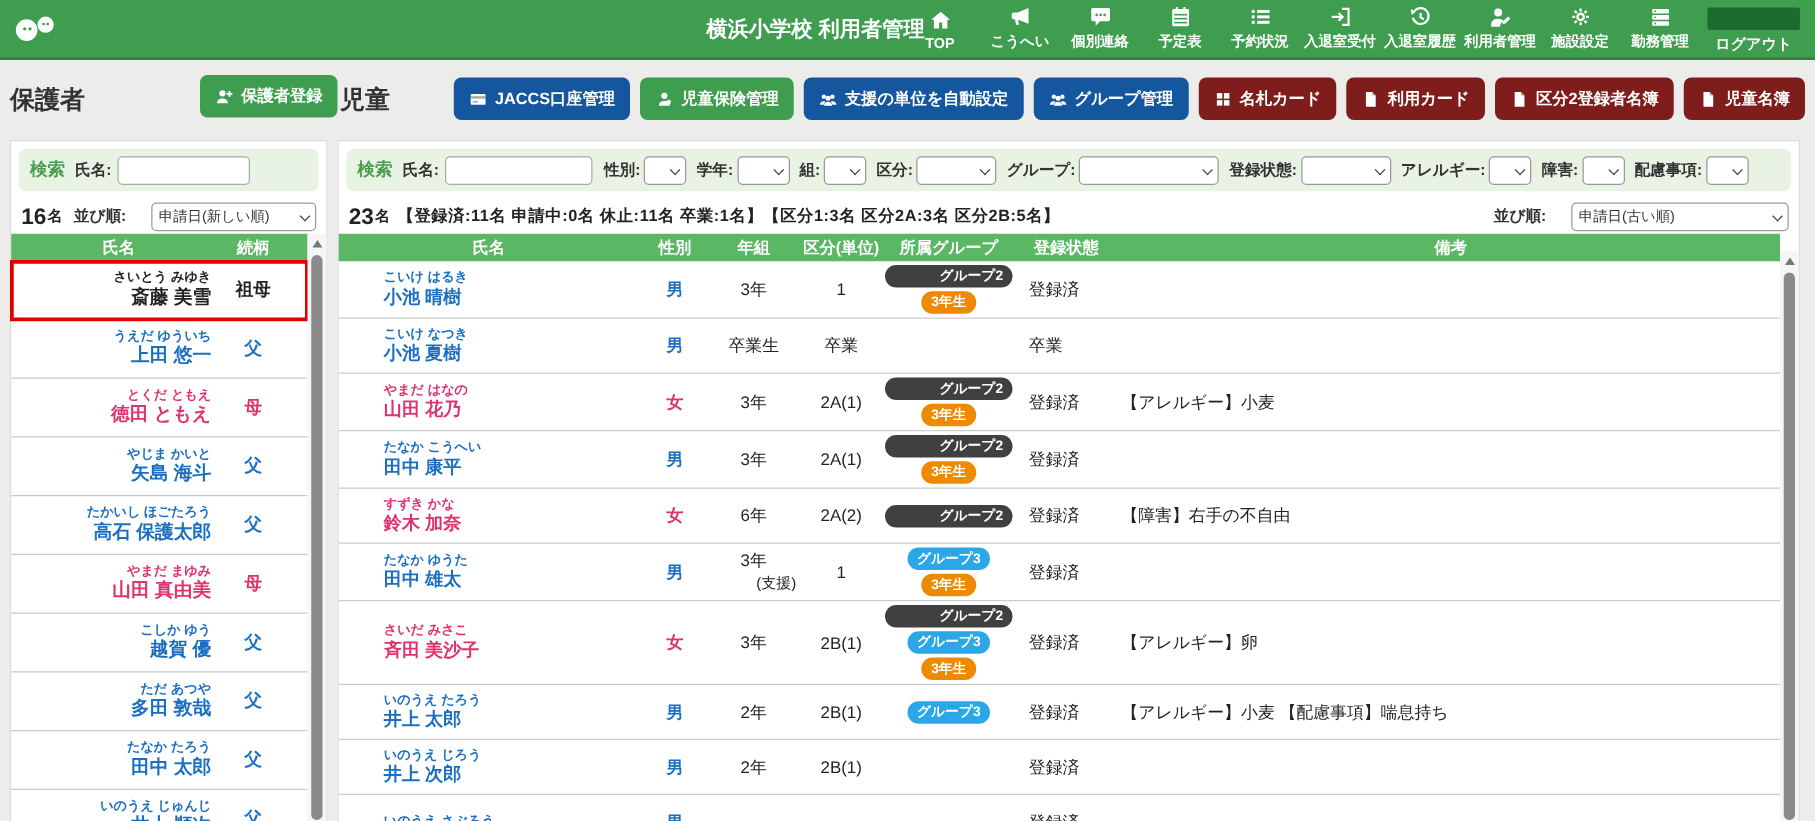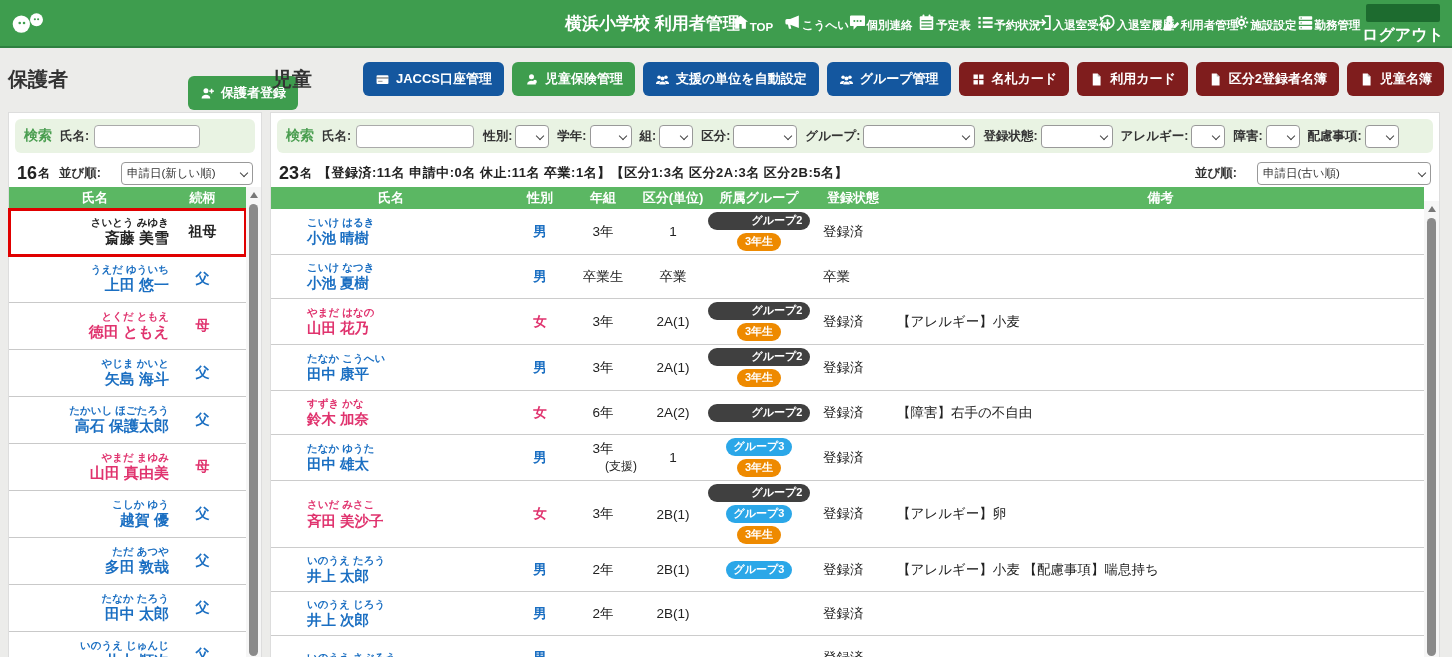--- a/index.html
+++ b/index.html
@@ -8,43 +8,43 @@
   .app { position:relative; width:1452px; height:657px; overflow:hidden; }
 
   
   .topbar { position:absolute; top:0; left:0; right:0; height:48px; background:#3e9d4e;
             display:flex; align-items:center; padding:0 6px 0 10px; border-bottom:2px solid #2e8040;}
   .logo { display:flex; align-items:center; gap:6px; cursor:pointer; }
   .logo-mark svg { width:40px; height:26px; display:block; }
   .logo-text { color:#fff; font-weight:bold; font-size:21px; letter-spacing:1px; }
   .page-title { position:absolute; left:565px; color:#fff; font-weight:bold; font-size:17px; }
   .topnav { margin-left:auto; display:flex; align-items:flex-end; }
-  .nav-item { display:flex; align-items:flex-end; justify-content:center;
+  .nav-item { display:flex; flex-direction:column; align-items:center; justify-content:center;
               color:#fff; width:64px; padding:3px 0 4px; cursor:pointer; text-decoration:none; }
   .nav-icon { height:20px; }
   .nav-icon svg { width:19px; height:19px; display:block; color:#fff; }
   .nav-label { font-size:11.5px; font-weight:bold; white-space:nowrap; margin-top:2px; }
   .logout { display:flex; flex-direction:column; align-items:center; justify-content:flex-start;
             width:86px; cursor:pointer; padding-top:4px; }
   .logout-box { width:74px; height:18px; background:#1d6b2f; border-radius:2px; }
-  .logout-label { color:#fff; font-weight:bold; font-size:16px; margin-top:3px; }
+  .logout-label { color:#fff; font-weight:bold; font-size:12px; margin-top:3px; }
 
   
   .toolbar { position:absolute; top:48px; left:0; right:0; height:64px; }
   .sec-title { position:absolute; top:18px; font-size:20px; font-weight:bold; color:#333; }
   .t-guardian { left:8px; }
   .t-children { left:272px; }
   .btn { display:inline-flex; align-items:center; gap:6px; height:34px; padding:0 12px;
          border:none; border-radius:6px; color:#fff; font-weight:bold; font-size:13px;
          font-family:inherit; cursor:pointer; white-space:nowrap; }
   .btn svg { width:15px; height:15px; display:block; color:#fff; }
   .btn-green { background:#3e9d4e; }
   .btn-blue  { background:#14579f; }
   .btn-slate { background:#7f1d1d; }
-  .guardian-register { position:absolute; left:160px; top:28px;margin-left:28px; }
+  .guardian-register { position:absolute; left:160px; top:12px; }
   .toolbar-buttons { position:absolute; right:8px; top:14px; display:flex; gap:8px; }
 
   
   .panel { position:absolute; top:112px; bottom:0; background:#fff; border:1px solid #ddd; border-bottom:none; }
   .panel-left  { left:8px; width:254px; }
   .panel-right { left:270px; right:12px; }
 
   .searchbar { margin:6px; background:#e9f3e3; border-radius:6px; height:34px;
                display:flex; align-items:center; padding:0 9px; gap:5px; overflow:hidden; white-space:nowrap; }
   .search-label { color:#4a9e50; font-weight:bold; font-size:14px; margin-right:3px; }

